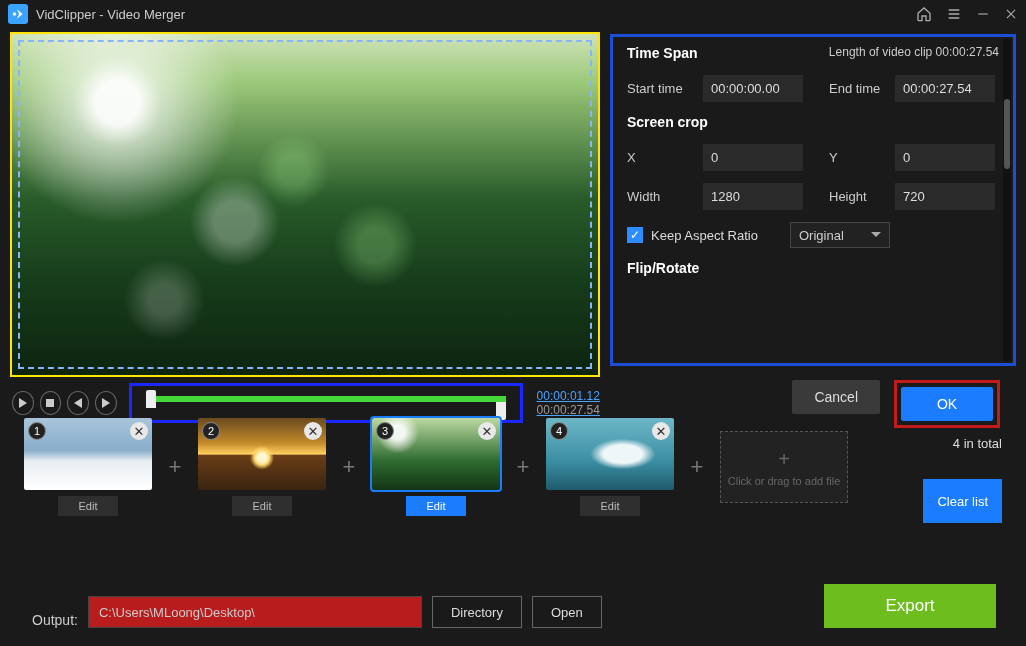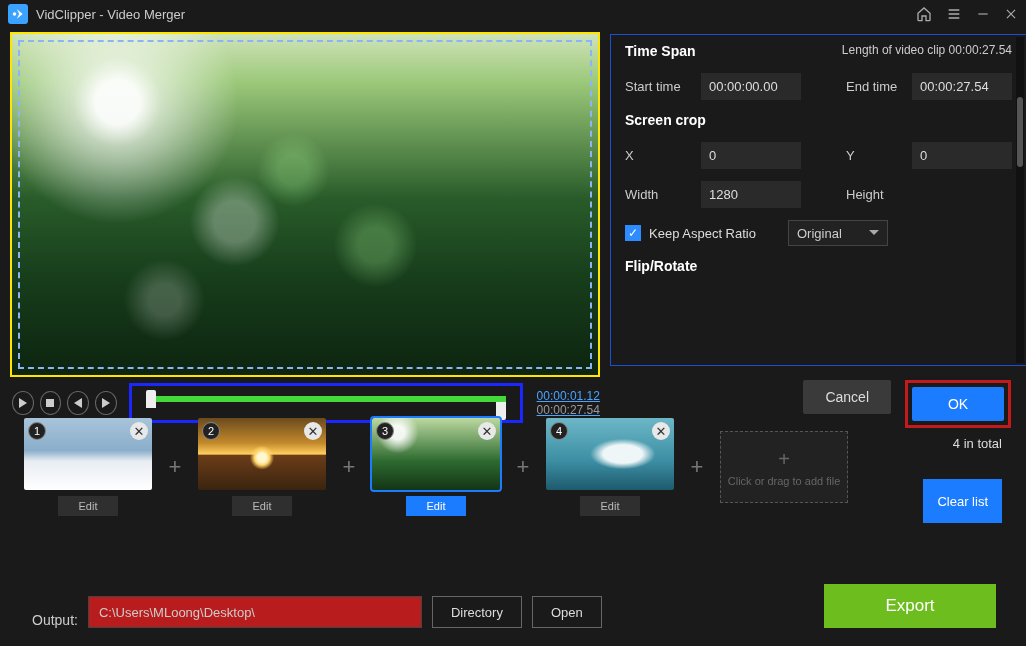--- a/index.html
+++ b/index.html
@@ -25,28 +25,28 @@
 .transport { display:flex; align-items:center; gap:6px; margin-top:6px; padding-left:2px; }
 .rbtn { width:24px; height:24px; border:1px solid #666; border-radius:50%; display:flex; align-items:center; justify-content:center; cursor:pointer; color:#ccc; }
 .rbtn svg { width:10px; height:10px; }
 .timeline { flex:0 0 394px; height:40px; border:3px solid #1a28ff; margin-left:6px; position:relative; background:#1a1a1a; }
 .track { position:absolute; left:14px; right:14px; top:10px; height:6px; background:#44d83a; }
 .thumb-l { position:absolute; left:14px; top:4px; width:10px; height:18px; background:#eee; border-radius:2px 2px 0 0; }
 .thumb-r { position:absolute; right:14px; top:16px; width:10px; height:18px; background:#eee; border-radius:0 0 2px 2px; }
 .tcodes { margin-left:8px; font-size:12px; color:#4aa3ff;text-decoration:underline; }
 .tcodes div:first-child{color:#4aa3ff;} .tcodes div:last-child{color:#999;}
 .side { flex:1; padding:6px 10px 0 4px; position:relative; }
-.side-box { border:1px solid #1d4ed8; height:332px; padding:8px 14px; position:relative; overflow:hidden; }
+.side-box { border:3px solid #1d4ed8; height:332px; padding:8px 14px; position:relative; overflow:hidden; }
 .sec-title { font-weight:600; font-size:14px; color:#fff; margin-bottom:14px; margin-top:6px;}
 .sec-title.first{margin-top:0;}
 .len { position:absolute; right:14px; top:8px; font-size:12px; color:#ccc; }
 .row { display:flex; align-items:center; gap:10px; margin-bottom:12px; }
 .lbl { width:66px; font-size:13px; color:#ccc; }
 .inp { width:100px; height:27px; background:#2a2a2a; border:none; color:#ddd; font-size:13px; padding:0 8px; text-align:left; }
-.row .lbl.r { margin-left:35px; width:56px;}
+.row .lbl.r { margin-left:16px; width:56px;}
 .chk { display:flex; align-items:center; gap:8px; font-size:13px; }
 .chkbox { width:16px; height:16px; background:#2d8cff; display:flex; align-items:center; justify-content:center; color:#fff; font-size:12px; }
 .sel { width:100px; height:26px; background:#222; border:1px solid #444; color:#ccc; font-size:13px; padding:0 8px; display:flex; align-items:center; justify-content:space-between; margin-left:22px;}
 .scrollbar { position:absolute; right:2px; top:2px; bottom:2px; width:8px; background:#111; }
 .scrollbar::after{content:"";position:absolute;left:1px;top:60px;width:6px;height:70px;background:#555;border-radius:3px;}
 .btn-row { display:flex; gap:14px; margin-top:14px; justify-content:flex-end; padding-right:16px; }
 .btn { height:34px; padding:0 22px; border:none; font-size:14px; cursor:pointer; border-radius:2px;}
 .btn.cancel { background:#3a3a3a; color:#ddd; }
 .btn.ok { background:#1c7cff; color:#fff; width:92px;}
 .ok-wrap { border:3px solid #c31b1b; padding:4px; }
@@ -163,20 +163,21 @@
       <div class="row">
         <span class="lbl">X</span>
         <input class="inp" value="0" style="">
         <span class="lbl r">Y</span>
         <input class="inp" value="0" style="">
       </div>
       <div class="row">
         <span class="lbl">Width</span>
         <input class="inp" value="1280" style="">
         <span class="lbl r">Height</span>
+        <input class="inp" value="720" style="">
       </div>
       <div class="row">
         <div class="chk">
           <div class="chkbox">✓</div>
           <span>Keep Aspect Ratio</span>
         </div>
         <div class="sel">
           <span>Original</span>
           <svg width="10" height="10" viewBox="0 0 10 10" fill="#aaa">
               <path d="M0 2l5 5 5-5z"></path>

